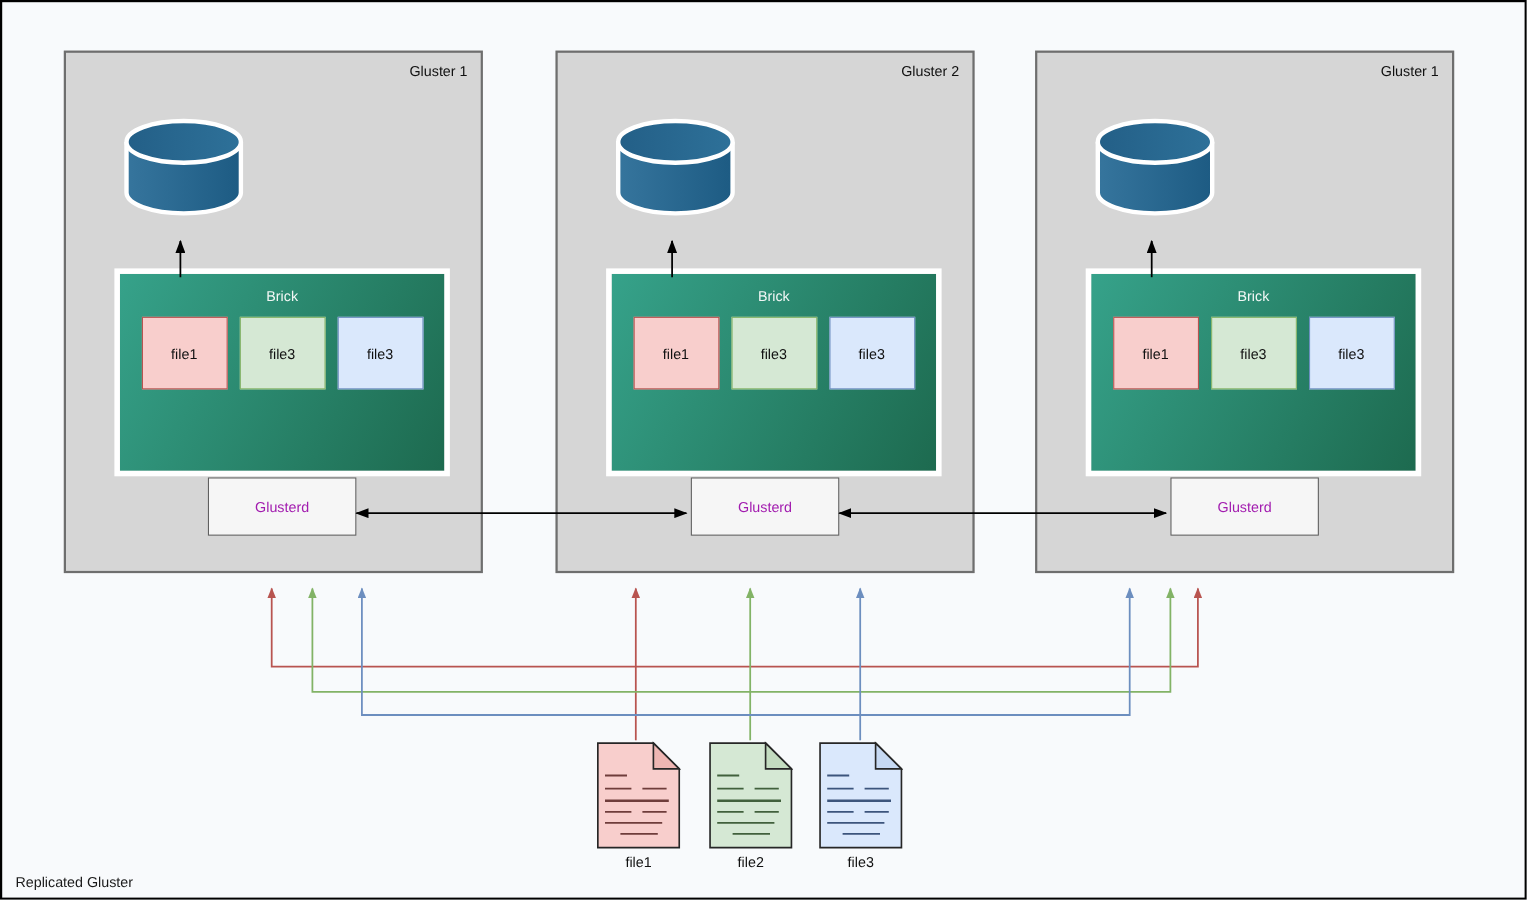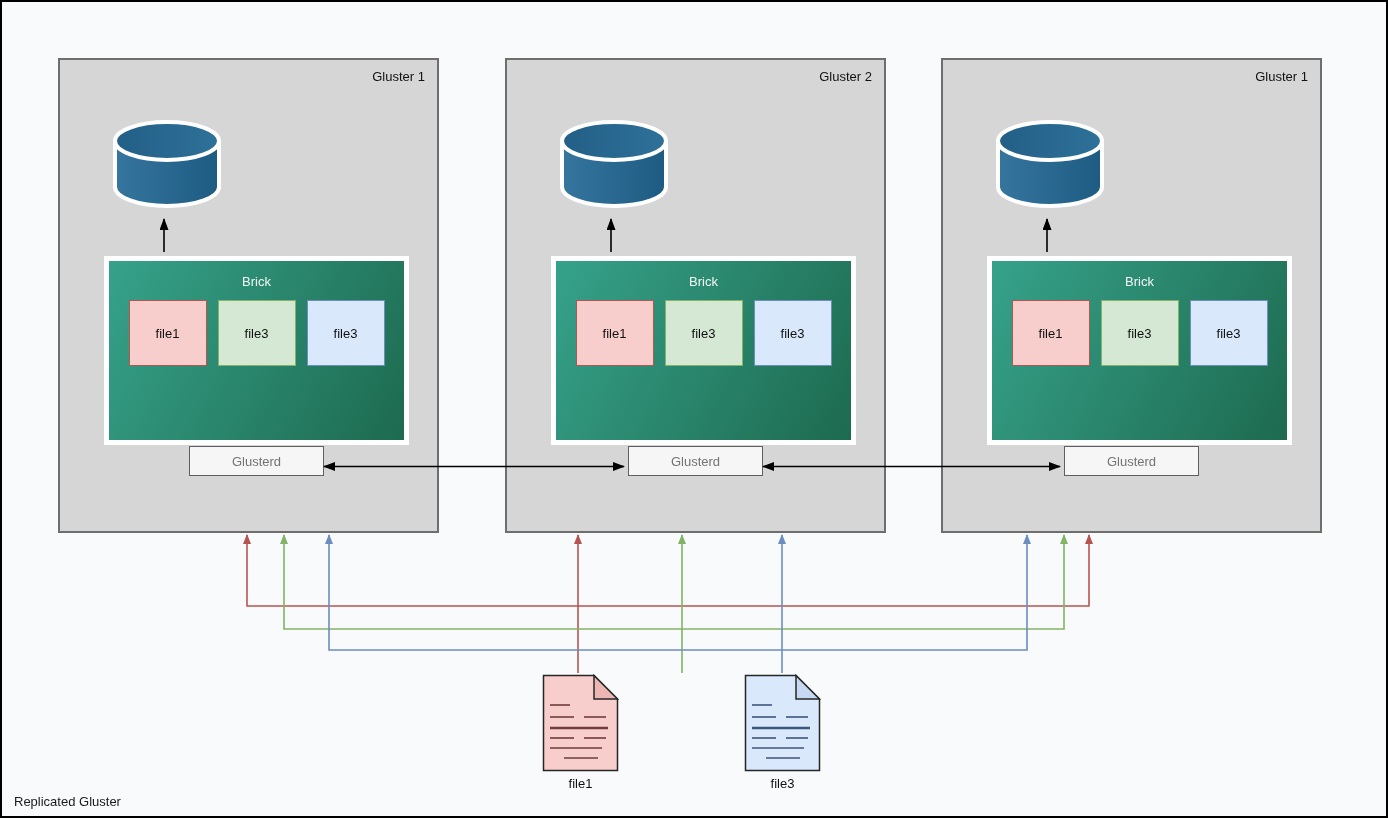--- a/index.html
+++ b/index.html
@@ -2,21 +2,21 @@
 <html><head>
 <meta charset="utf-8">
 <style>
   html,body{margin:0;padding:0;background:#ffffff;font-family:"Liberation Sans",sans-serif;}
   .canvas{
     position:relative;width:1388px;height:818px;box-sizing:border-box;
     background:#f8fafc;border:2px solid #000;overflow:hidden;
   }
   
   .cluster{
-    position:absolute;top:56px;width:381px;height:475px;box-sizing:border-box;
+    position:absolute;top:44px;width:381px;height:475px;box-sizing:border-box;
     background:#d6d6d6;border:2px solid #6e6e6e;padding-left:17px;
   }
   .cluster.c1{left:56px}
   .cluster.c2{left:503px}
   .cluster.c3{left:939px}
   .cluster-title{
     position:absolute;top:9px;right:12px;font-size:13px;color:#111;
   }
   .cylinder{position:absolute;left:49px;top:57px;width:116px;height:96px;}
   
@@ -29,23 +29,23 @@
   .file-row{display:flex;justify-content:center;gap:11px;margin-top:11px;}
   .file-box{
     width:78px;height:66px;box-sizing:border-box;border:1px solid;
     display:flex;align-items:center;justify-content:center;font-size:13px;color:#111;
   }
   .file-red  {background:#f8cecc;border-color:#b85450;}
   .file-green{background:#d5e8d4;border-color:#82b366;}
   .file-blue {background:#dae8fc;border-color:#6c8ebf;}
   
   .glusterd{
-    position:absolute;top:386px;width:135px;height:30px;box-sizing:border-box;
+    position:absolute;top:386px;width:135px;height:53px;box-sizing:border-box;
     background:#f6f6f6;border:1px solid #5f5f5f;
-    display:flex;align-items:center;justify-content:center;font-size:13px;color:#737373;
+    display:flex;align-items:center;justify-content:center;font-size:13px;color:#a21caf;
   }
   .c1 .glusterd{left:129px}
   .c2 .glusterd{left:121px}
   .c3 .glusterd{left:121px}
   
   .doc{position:absolute;top:672px;width:77px;}
   .doc.d1{left:540px}
   .doc.d2{left:642px}
   .doc.d3{left:742px}
   .doc svg{display:block;width:77px;height:98px;}
@@ -135,20 +135,37 @@
         <line x1="8" y1="54" x2="66" y2="54" stroke-width="2.4"></line>
         <line x1="8" y1="64" x2="32" y2="64"></line>
           <line x1="42" y1="64" x2="64" y2="64"></line>
         <line x1="8" y1="74" x2="60" y2="74"></line>
         <line x1="22" y1="84" x2="56" y2="84"></line>
       </g>
     </svg>
     <div class="doc-label">file1</div>
   </div>
 
+  <div class="doc d2">
+    <svg viewBox="0 0 77 98">
+      <path d="M1.5,1.5 H52 L75.5,25 V96.5 H1.5 Z" stroke-width="1.5" fill="#d5e8d4" stroke="#262626"></path>
+      <path d="M52,1.5 V25 H75.5 Z" stroke-width="1.5" fill="#c3dcc0" stroke="#262626"></path>
+      <g stroke-width="1.6" stroke="#41603c">
+        <line x1="8" y1="31" x2="28" y2="31"></line>
+        <line x1="8" y1="43" x2="32" y2="43"></line>
+          <line x1="42" y1="43" x2="64" y2="43"></line>
+        <line x1="8" y1="54" x2="66" y2="54" stroke-width="2.4"></line>
+        <line x1="8" y1="64" x2="32" y2="64"></line>
+          <line x1="42" y1="64" x2="64" y2="64"></line>
+        <line x1="8" y1="74" x2="60" y2="74"></line>
+        <line x1="22" y1="84" x2="56" y2="84"></line>
+      </g>
+    </svg>
+    <div class="doc-label">file2</div>
+  </div>
 
   <div class="doc d3">
     <svg viewBox="0 0 77 98">
       <path d="M1.5,1.5 H52 L75.5,25 V96.5 H1.5 Z" stroke-width="1.5" fill="#dae8fc" stroke="#262626"></path>
       <path d="M52,1.5 V25 H75.5 Z" stroke-width="1.5" fill="#c6d9f3" stroke="#262626"></path>
       <g stroke-width="1.6" stroke="#3c557c">
         <line x1="8" y1="31" x2="28" y2="31"></line>
         <line x1="8" y1="43" x2="32" y2="43"></line>
           <line x1="42" y1="43" x2="64" y2="43"></line>
         <line x1="8" y1="54" x2="66" y2="54" stroke-width="2.4"></line>

